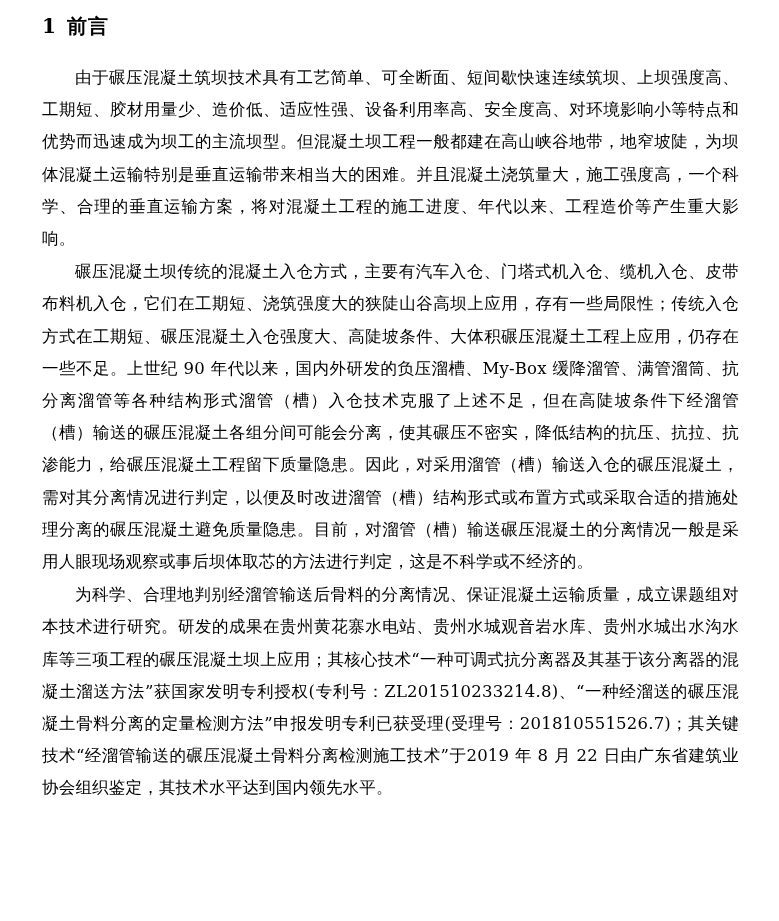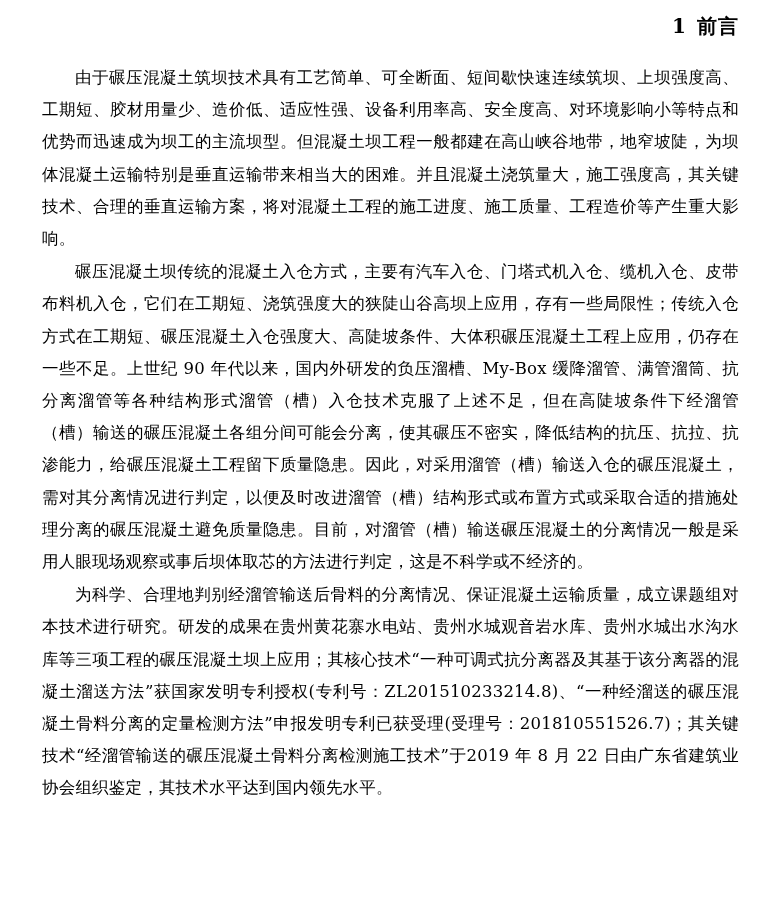--- a/index.html
+++ b/index.html
@@ -15,21 +15,21 @@
     overflow: hidden;
   }
   .page {
     width: 779px;
     height: 921px;
     box-sizing: border-box;
     padding: 6px 40px 0 42px;
     position: relative;
   }
   .doc-title {
-    text-align: right;
+    text-align: left;
     font-size: 20px;
     font-weight: bold;
     letter-spacing: 1px;
     margin: 6px 0 22px 0;
     line-height: 1.4;
   }
   .doc-title .num {
     margin-right: 10px;
   }
   .para {
@@ -47,17 +47,17 @@
 </style>
 </head>
 <body>
 
 <div class="page">
 
   <h1 class="doc-title">
     <span class="num">1</span><span>前言</span>
   </h1>
 
-  <p class="para">由于碾压混凝土筑坝技术具有工艺简单、可全断面、短间歇快速连续筑坝、上坝强度高、工期短、胶材用量少、造价低、适应性强、设备利用率高、安全度高、对环境影响小等特点和优势而迅速成为坝工的主流坝型。但混凝土坝工程一般都建在高山峡谷地带，地窄坡陡，为坝体混凝土运输特别是垂直运输带来相当大的困难。并且混凝土浇筑量大，施工强度高，其关键技术、合理的垂直运输方案，将对混凝土工程的施工进度、施工质量、工程造价等产生重大影响。</p>
+  <p class="para">由于碾压混凝土筑坝技术具有工艺简单、可全断面、短间歇快速连续筑坝、上坝强度高、工期短、胶材用量少、造价低、适应性强、设备利用率高、安全度高、对环境影响小等特点和优势而迅速成为坝工的主流坝型。但混凝土坝工程一般都建在高山峡谷地带，地窄坡陡，为坝体混凝土运输特别是垂直运输带来相当大的困难。并且混凝土浇筑量大，施工强度高，一个科学、合理的垂直运输方案，将对混凝土工程的施工进度、年代以来、工程造价等产生重大影响。</p>
   <p class="para">碾压混凝土坝传统的混凝土入仓方式，主要有汽车入仓、门塔式机入仓、缆机入仓、皮带布料机入仓，它们在工期短、浇筑强度大的狭陡山谷高坝上应用，存有一些局限性；传统入仓方式在工期短、碾压混凝土入仓强度大、高陡坡条件、大体积碾压混凝土工程上应用，仍存在一些不足。上世纪 90 年代以来，国内外研发的负压溜槽、My-Box 缓降溜管、满管溜筒、抗分离溜管等各种结构形式溜管（槽）入仓技术克服了上述不足，但在高陡坡条件下经溜管（槽）输送的碾压混凝土各组分间可能会分离，使其碾压不密实，降低结构的抗压、抗拉、抗渗能力，给碾压混凝土工程留下质量隐患。因此，对采用溜管（槽）输送入仓的碾压混凝土，需对其分离情况进行判定，以便及时改进溜管（槽）结构形式或布置方式或采取合适的措施处理分离的碾压混凝土避免质量隐患。目前，对溜管（槽）输送碾压混凝土的分离情况一般是采用人眼现场观察或事后坝体取芯的方法进行判定，这是不科学或不经济的。</p>
   <p class="para last">为科学、合理地判别经溜管输送后骨料的分离情况、保证混凝土运输质量，成立课题组对本技术进行研究。研发的成果在贵州黄花寨水电站、贵州水城观音岩水库、贵州水城出水沟水库等三项工程的碾压混凝土坝上应用；其核心技术“一种可调式抗分离器及其基于该分离器的混凝土溜送方法”获国家发明专利授权(专利号：ZL201510233214.8)、“一种经溜送的碾压混凝土骨料分离的定量检测方法”申报发明专利已获受理(受理号：201810551526.7)；其关键技术“经溜管输送的碾压混凝土骨料分离检测施工技术”于2019 年 8 月 22 日由广东省建筑业协会组织鉴定，其技术水平达到国内领先水平。</p>
 
 </div>
 
 </body></html>

